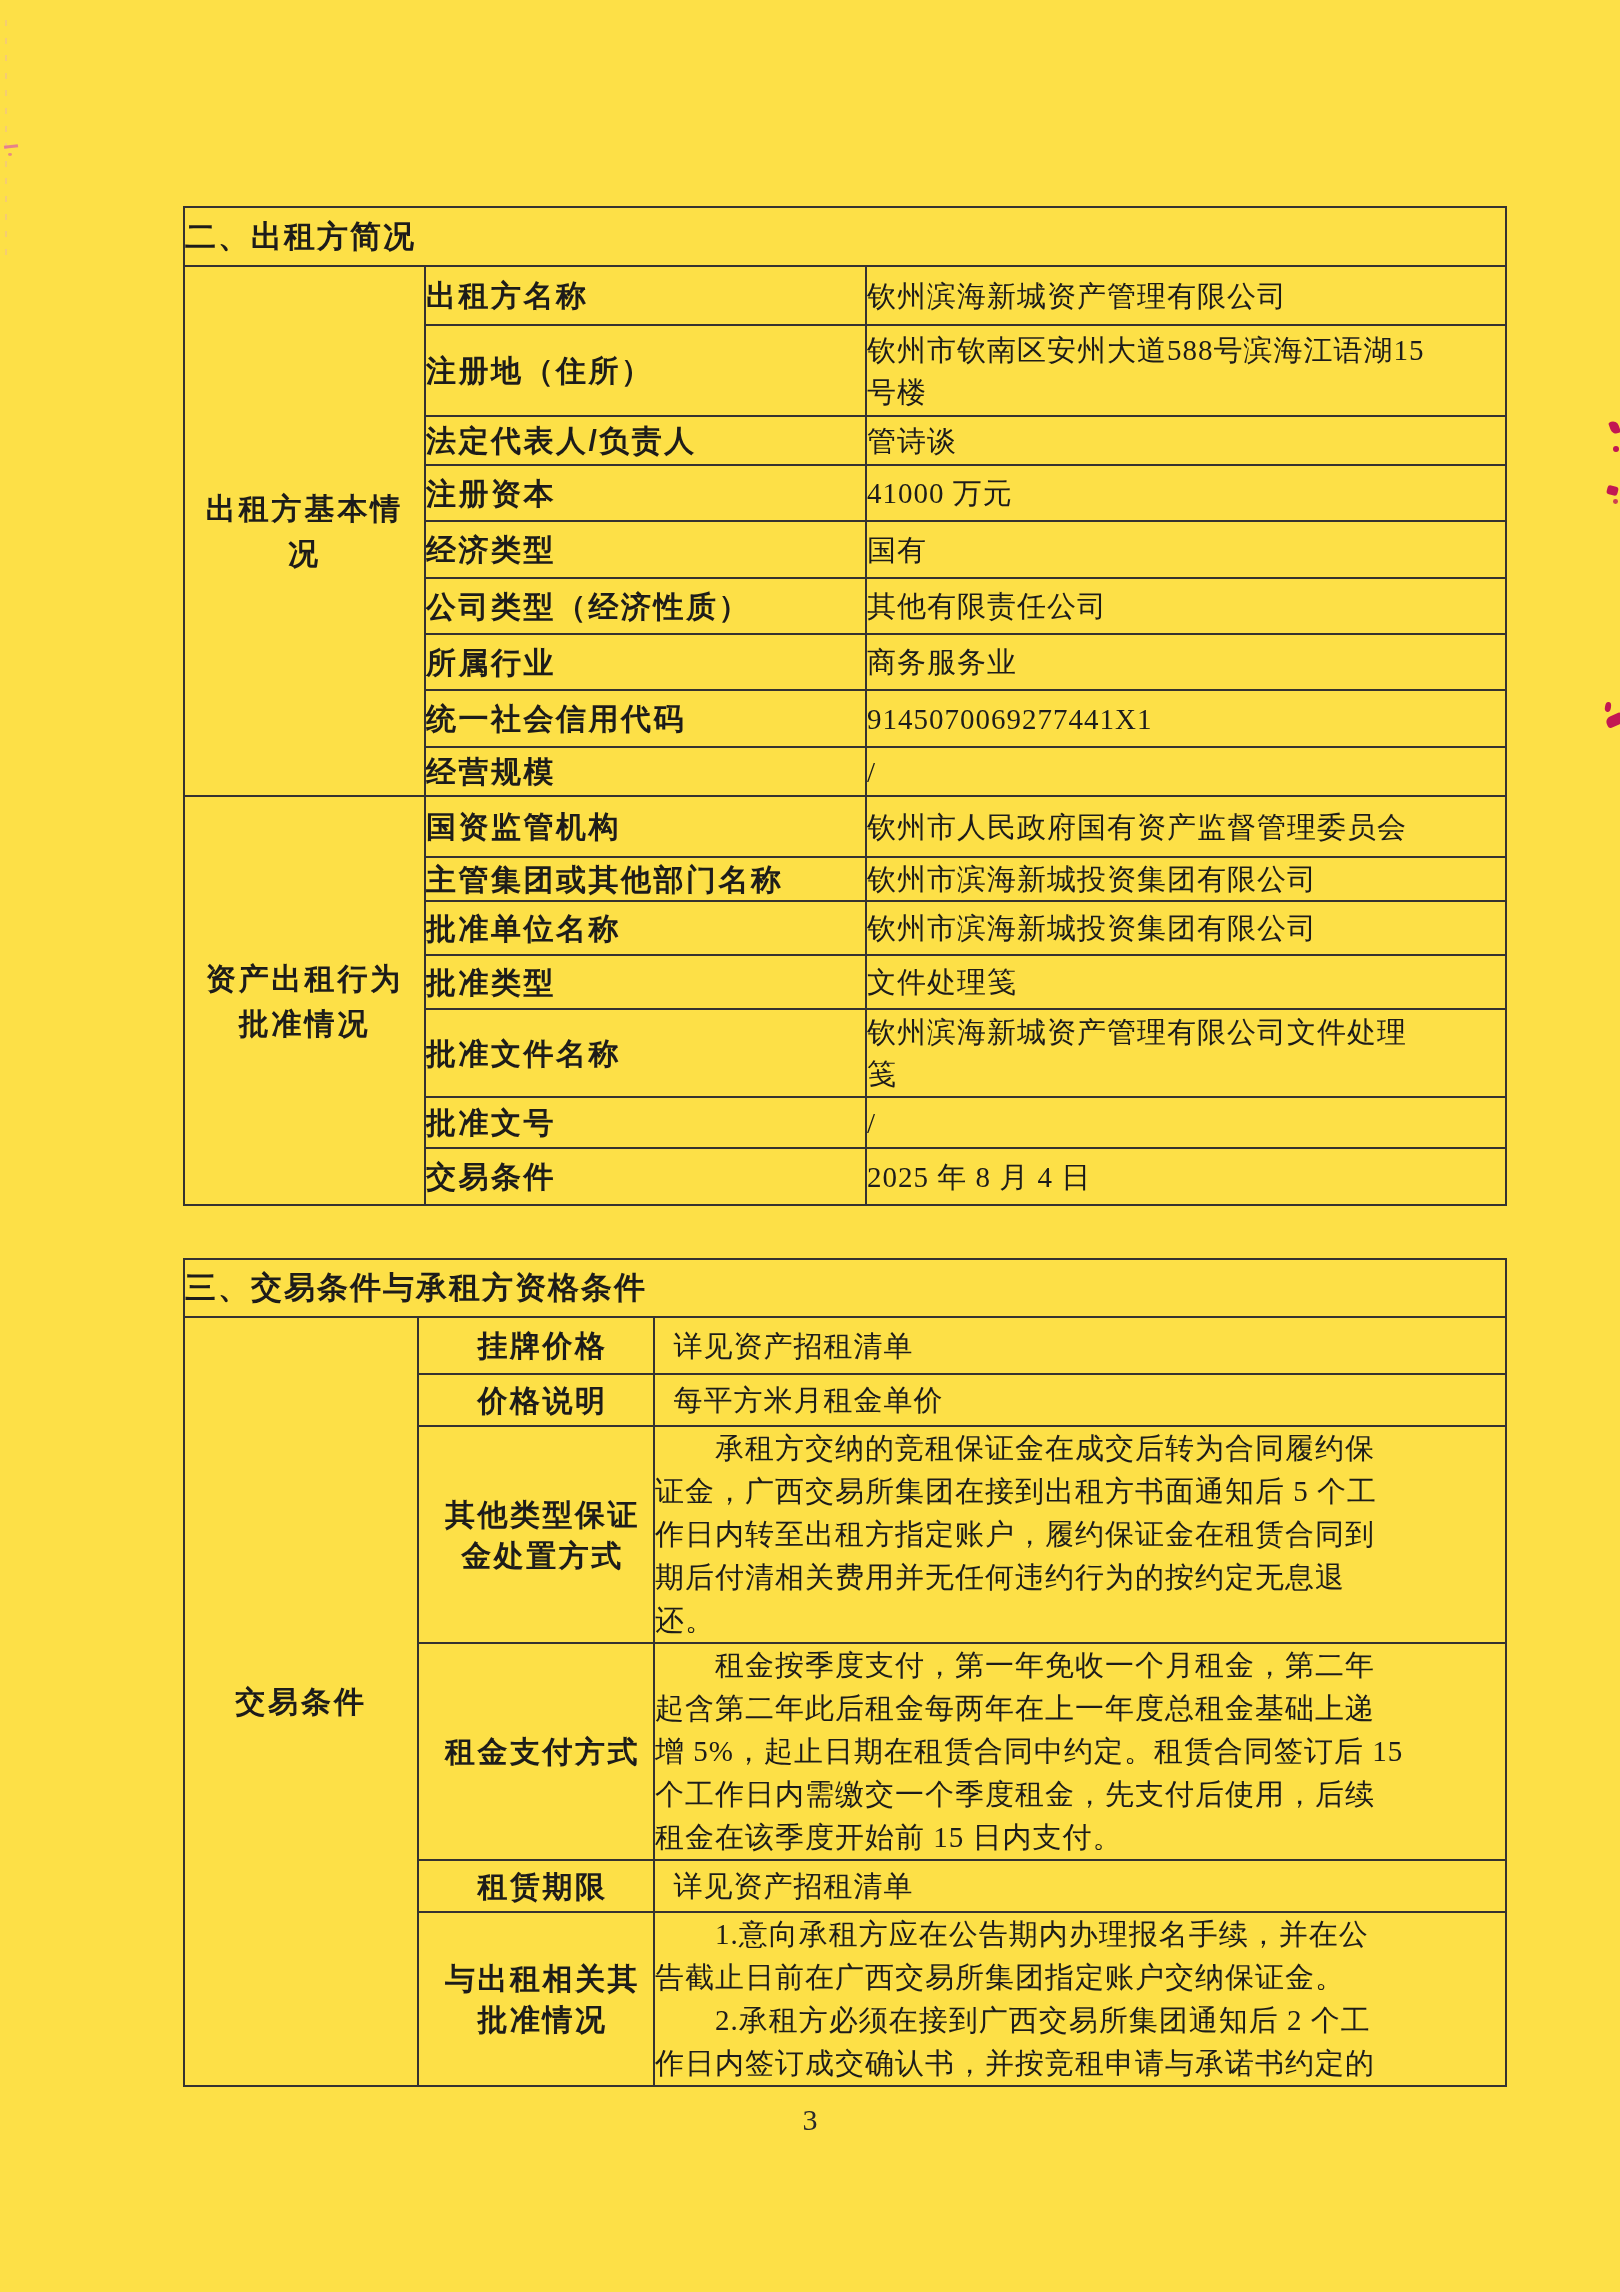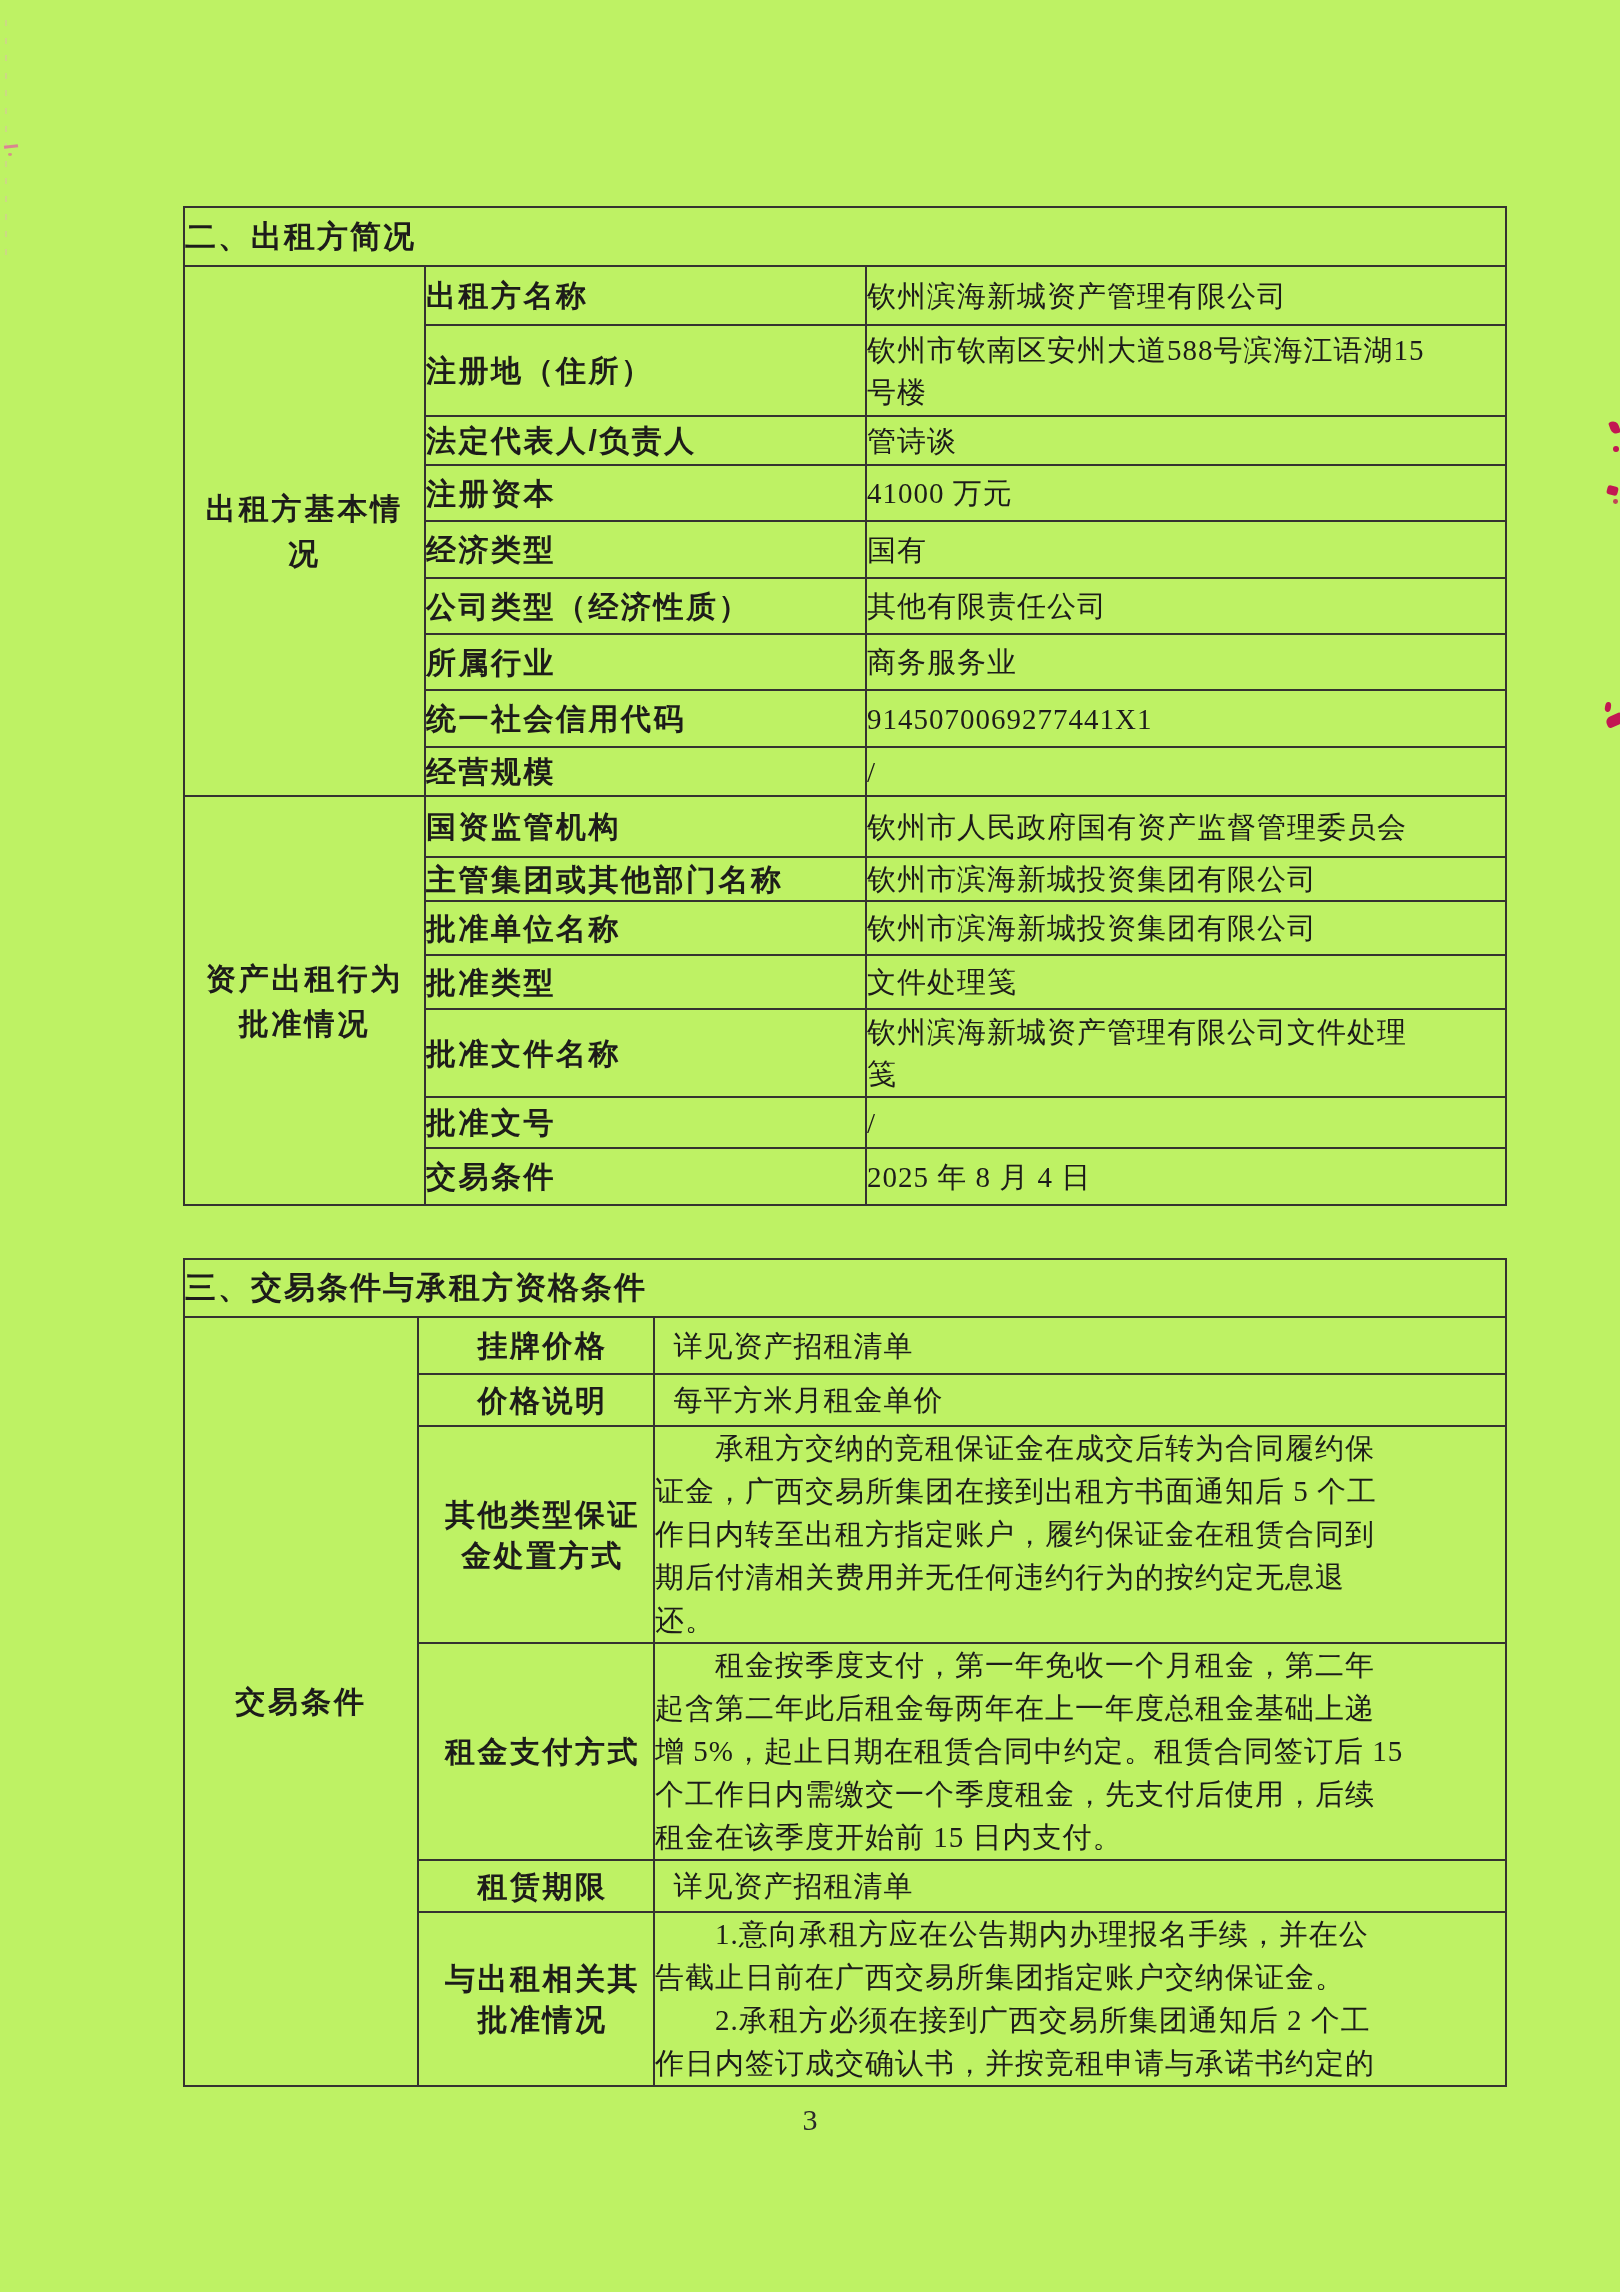--- a/index.html
+++ b/index.html
@@ -1,21 +1,21 @@
 <!DOCTYPE html>
 <html><head>
 <meta charset="utf-8">
 <style>
   html,body{margin:0;padding:0;}
   body{background:#ffffff;}
   .page{
     position:relative;
     width:1620px;
     height:2293px;
-    background:#bef264;
+    background:#fde047;
     overflow:hidden;
     font-family:"Liberation Sans", sans-serif;
     color:#1d1c1a;
   }
   
   .edge-noise{
     position:absolute;left:4.9px;top:19.6px;width:2px;height:235px;
     background:repeating-linear-gradient(to bottom,#e8a9c0 0 5.9px,transparent 5.9px 17.6px);
     opacity:.35;
   }

